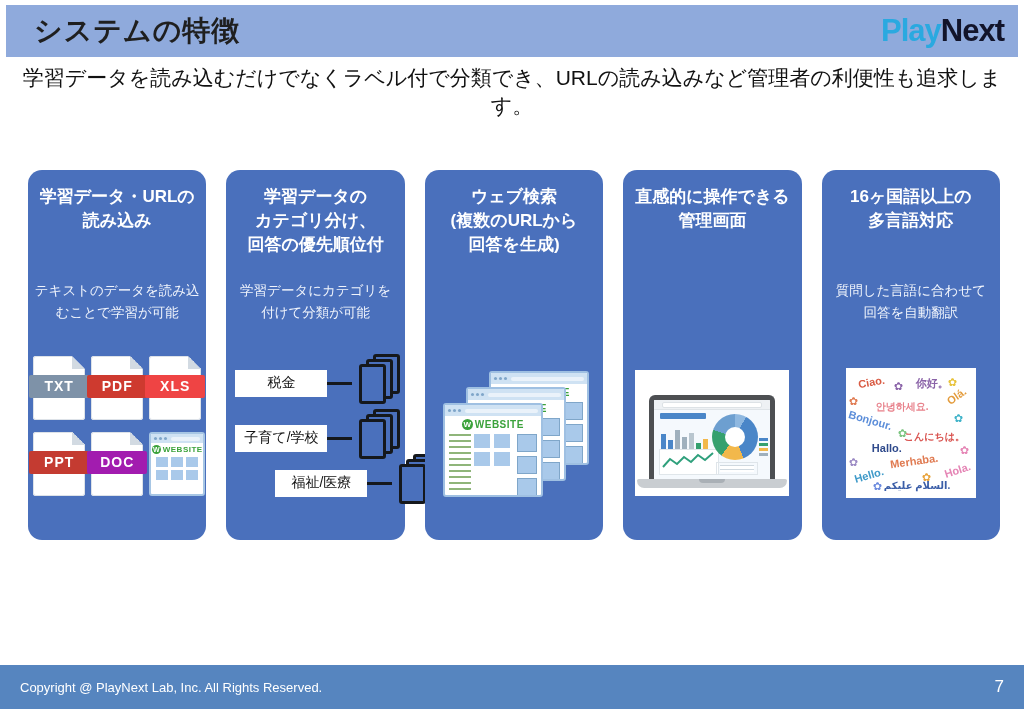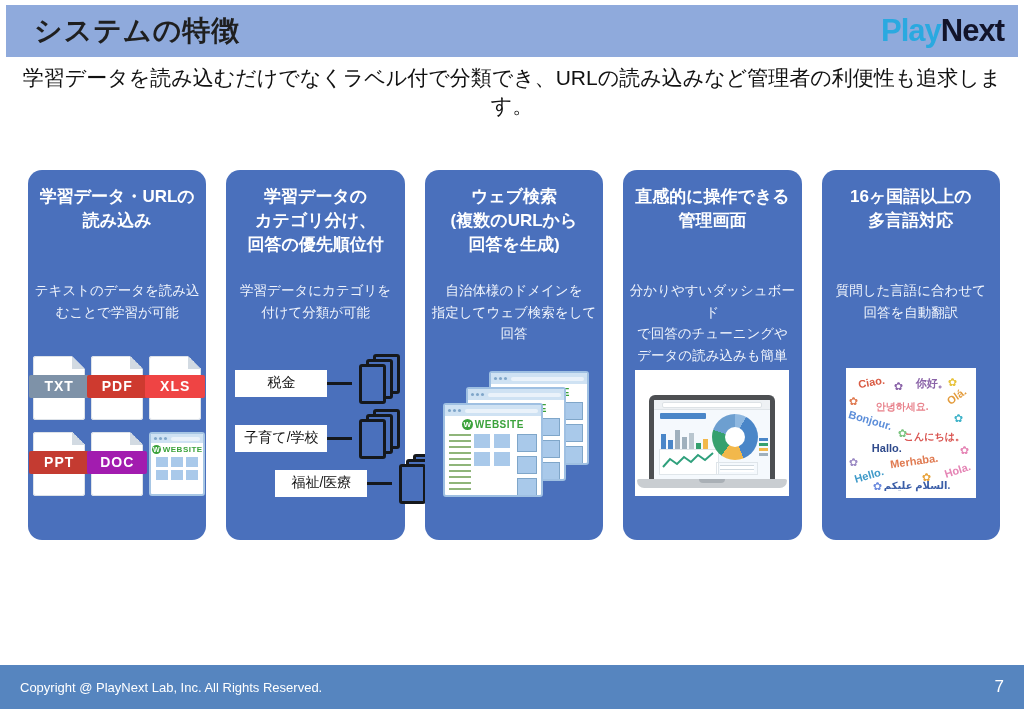--- a/index.html
+++ b/index.html
@@ -245,23 +245,20 @@
             <i></i>
             <i></i>
           </span>
       </div>
     </section>
 
     <section class="card">
       <h2 class="card-title">ウェブ検索
 (複数のURLから
 回答を生成)</h2>
-      <p class="card-body">自治体様のドメインを
-指定してウェブ検索をして
-回答</p>
       <div class="browser b3">
         <div class="bw-bar">
             <i class="bw-dot"></i>
             <i class="bw-dot"></i>
             <i class="bw-dot"></i>
             <span class="bw-url"></span>
           </div>
         <div class="bw-head">
           <span class="w-badge">W</span>
           <span class="bw-title">WEBSITE</span>
@@ -331,23 +328,20 @@
               <i></i>
               <i></i>
             </span>
           </div>
       </div>
     </section>
 
     <section class="card">
       <h2 class="card-title">直感的に操作できる
 管理画面</h2>
-      <p class="card-body">分かりやすいダッシュボード
-で回答のチューニングや
-データの読み込みも簡単</p>
       <div class="laptop-box">
         <div class="laptop">
           <div class="screen">
             <div class="lt-toolbar">
                 <span class="lt-url"></span>
               </div>
             <span class="lt-progress"></span>
             <span class="lt-bars">
                 <i></i>
                 <i></i>

